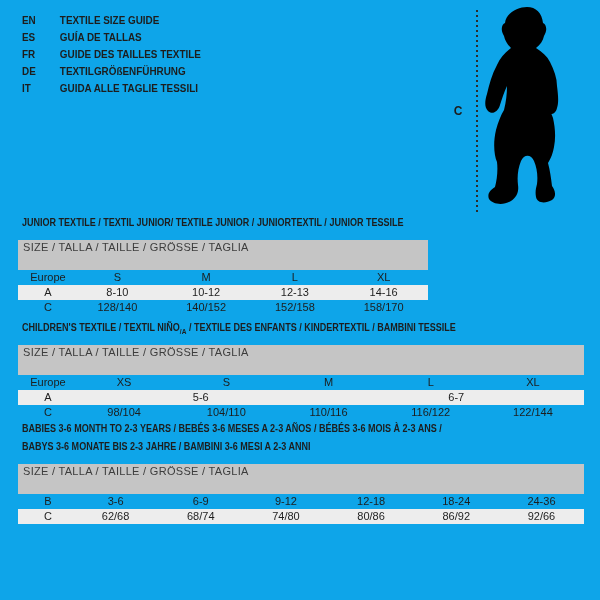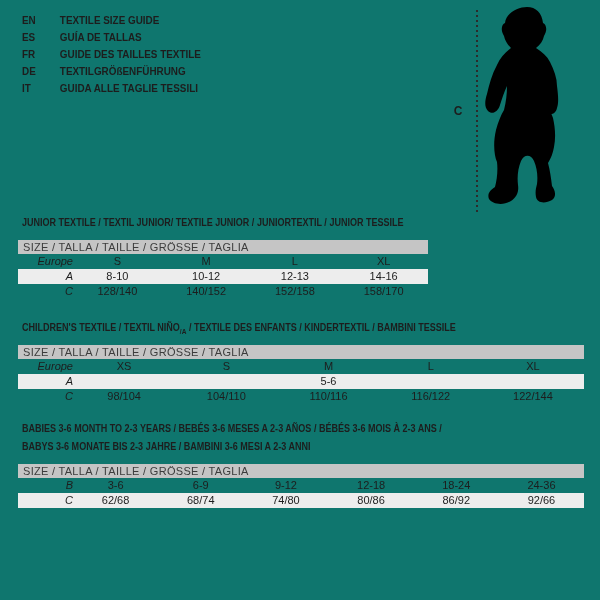--- a/index.html
+++ b/index.html
@@ -5,21 +5,21 @@
   html, body { margin: 0; padding: 0; }
   body {
     width: 600px; height: 600px;
     background: #ffffff;
     font-family: "Liberation Sans", sans-serif;
     color: var(--text, #1d1d1d);
   }
   .sheet {
     position: relative;
     width: 600px; height: 600px;
-    background: #0f766e;
+    background: #0ea5e9;
     overflow: hidden;
   }
 
   
   .langs { position: absolute; left: 22px; top: 12px; }
   .lang-row {
     display: flex; height: 17px; line-height: 17px;
     font-weight: bold; font-size: 11.5px; white-space: nowrap;
     transform: scaleX(0.86); transform-origin: 0 50%;
   }
@@ -50,29 +50,29 @@
   #sec1-title { top: 320px; }
   #sec2-title { top: 419px; line-height: 18px; }
   .sub { font-size: 8px; vertical-align: sub; }
 
   
   .size-table { position: absolute; left: 18px; }
   #table0 { top: 240px; width: 410px; }
   #table1 { top: 345px; width: 566px; }
   #table2 { top: 464px; width: 566px; }
   .tbar {
-    height: 14px; line-height: 14px;
+    height: 30px; line-height: 14px;
     background: var(--bar-bg, #c5c5c5);
     color: var(--bar-text, #3c3c3c);
     font-size: 11px; padding-left: 5px; letter-spacing: 0.3px;
   }
   .trow { display: flex; height: 15px; line-height: 15px; font-size: 11px; }
   .trow.shaded { background: var(--shade-bg, #ededed); }
   .tcell { flex: 1; text-align: center; }
-  .tcell.tlabel { flex: 0 0 50px; text-align: right; padding-left: 5px; font-style: italic; }
+  .tcell.tlabel { flex: 0 0 50px; text-align: center; padding-left: 5px; }
 
   
   .notes { position: absolute; left: 22px; top: 532px; }
   .note-line {
     height: 16px; line-height: 16px;
     font-weight: bold; font-size: 11px; white-space: nowrap;
     transform: scaleX(0.82); transform-origin: 0 50%;
   }
 </style>
 </head>
@@ -177,20 +177,21 @@
         <div class="tcell tlabel">Europe</div>
         <div class="tcell">XS</div>
         <div class="tcell">S</div>
         <div class="tcell">M</div>
         <div class="tcell">L</div>
         <div class="tcell">XL</div>
       </div>
       <div class="trow shaded">
         <div class="tcell tlabel">A</div>
         <div class="tcell">5-6</div>
+        <div class="tcell">6-7</div>
       </div>
       <div class="trow">
         <div class="tcell tlabel">C</div>
         <div class="tcell">98/104</div>
         <div class="tcell">104/110</div>
         <div class="tcell">110/116</div>
         <div class="tcell">116/122</div>
         <div class="tcell">122/144</div>
       </div>
     </div>

